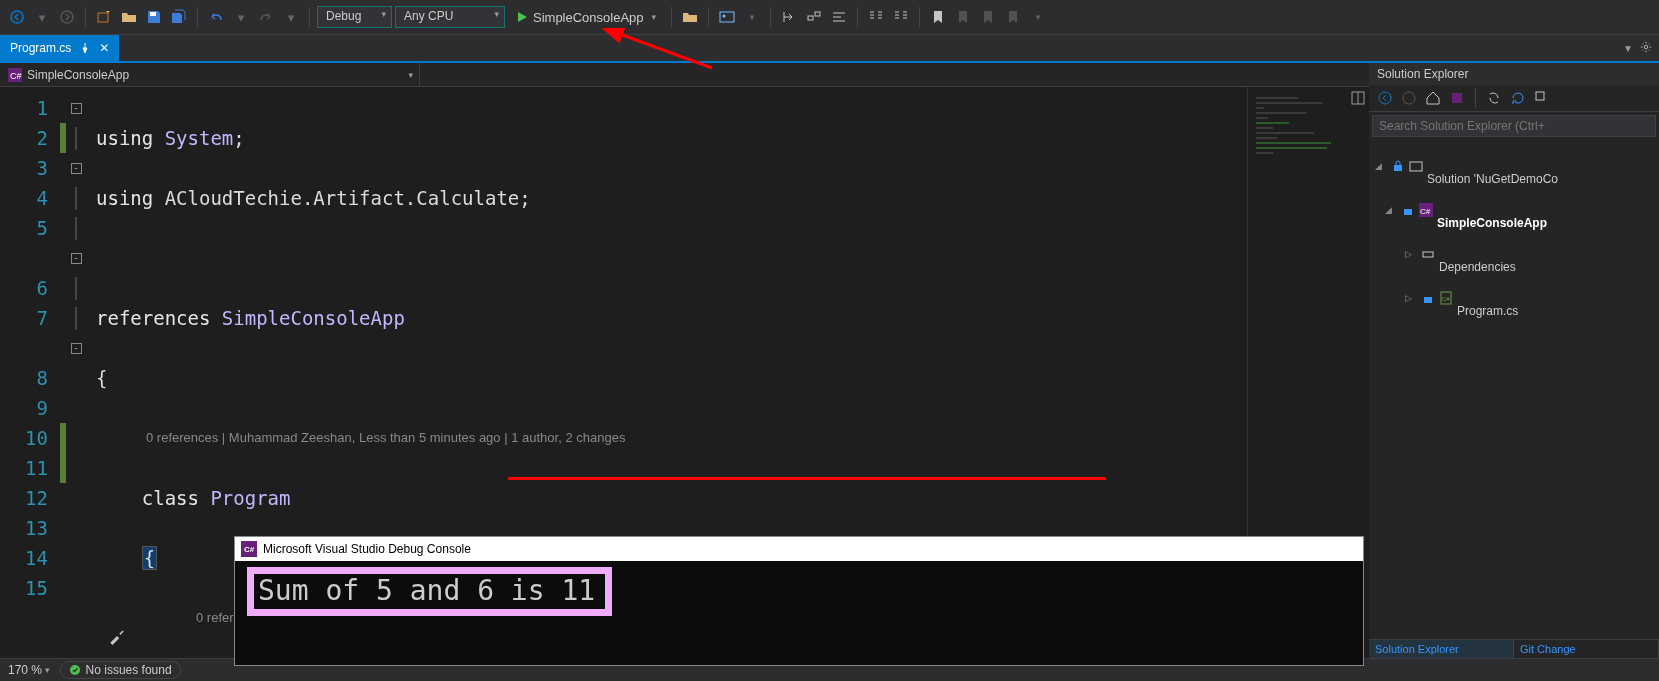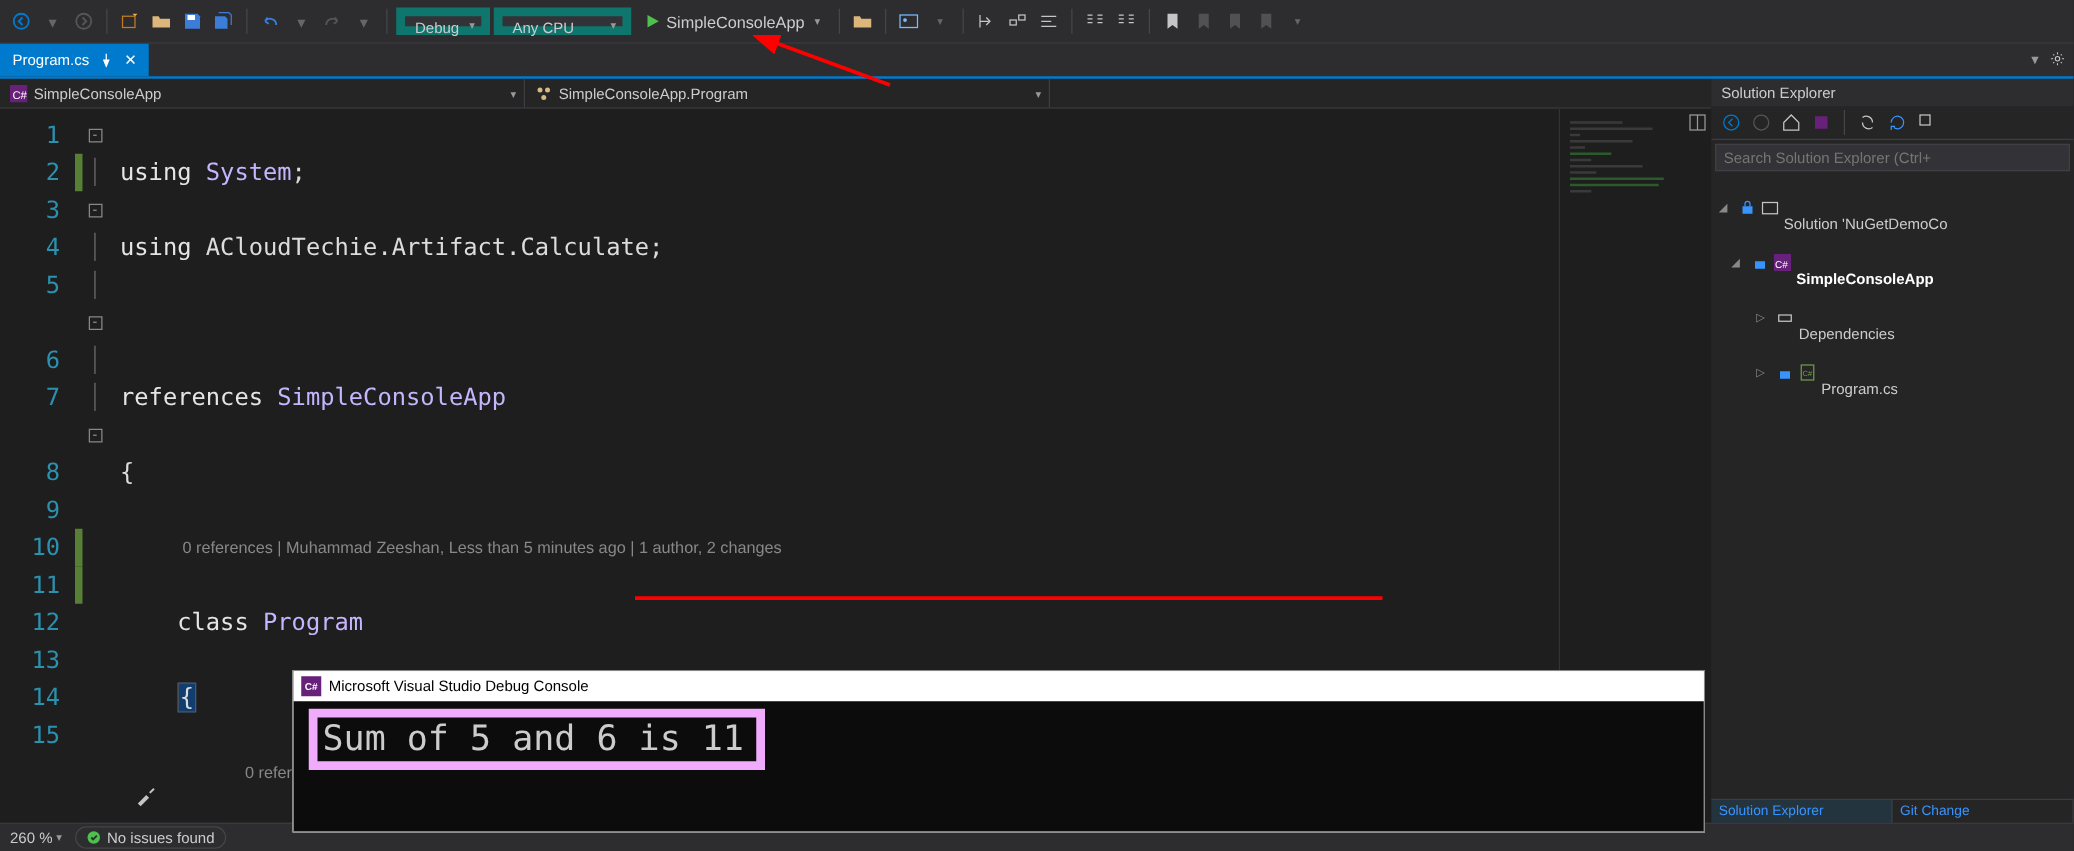--- a/index.html
+++ b/index.html
@@ -1,21 +1,21 @@
 <!DOCTYPE html>
 <html><head>
 <meta charset="utf-8">
 <style>
 * { margin:0; padding:0; box-sizing:border-box; }
 body { font-family:'Segoe UI',sans-serif; background:#2d2d30; color:#ccc; width:1659px; height:681px; overflow:hidden; position:relative; font-size:13px; }
 .toolbar { height:35px; background:#2d2d30; display:flex; align-items:center; padding:0 6px; gap:3px; border-bottom:1px solid #3e3e42; }
 .tbtn { width:22px; height:22px; display:flex; align-items:center; justify-content:center; color:#c5c5c5; cursor:pointer; }
 .tbtn svg { width:16px; height:16px; }
 .tsep { width:1px; height:20px; background:#464649; margin:0 4px; }
-.tselect { background:#333337; border:7px solid #0f766e; color:#ccc; padding:2px 4px 2px 8px; font-size:12px; height:22px; position:relative; cursor:pointer; }
+.tselect { background:#333337; border:1px solid #0f766e; color:#ccc; padding:2px 4px 2px 8px; font-size:12px; height:22px; position:relative; cursor:pointer; }
 .tselect::after { content:'▾'; position:absolute; right:5px; font-size:9px; color:#999; }
 .play-btn { display:flex; align-items:center; gap:5px; padding:2px 8px; height:22px; cursor:pointer; color:#ccc; }
 .play-btn svg { fill:#4ec04e; width:12px; height:12px; }
 .play-btn::after { content:'▾'; font-size:9px; color:#999; margin-left:3px; }
 .tabbar { height:28px; background:#2d2d30; display:flex; border-bottom:2px solid #007acc; position:relative; }
 .tab { background:#007acc; color:#fff; padding:4px 10px; display:flex; align-items:center; gap:8px; font-size:12px; }
 .tab-close { cursor:pointer; }
 .tab-pin { width:12px; height:12px; }
 .tabbar-right { margin-left:auto; display:flex; align-items:center; gap:6px; padding-right:6px; color:#999; }
 .main { display:flex; height:calc(681px - 35px - 28px - 23px); }
@@ -221,30 +221,20 @@
     <div class="navbar">
       <div class="navseg" style="flex:0 0 420px">
         <span class="navico">
             <svg viewBox="0 0 14 14">
               <rect width="14" height="14" fill="#68217a"></rect>
               <text x="2" y="11" font-size="9" fill="#fff">C#</text>
             </svg>
           </span>
         <span>SimpleConsoleApp</span>
       </div>
-      <div class="navseg" style="flex:0 0 420px">
-        <span class="navico">
-            <svg viewBox="0 0 14 14">
-              <circle cx="4" cy="4" r="2" fill="#d7ba7d"></circle>
-              <circle cx="10" cy="4" r="2" fill="#d7ba7d"></circle>
-              <circle cx="7" cy="10" r="2" fill="#d7ba7d"></circle>
-            </svg>
-          </span>
-        <span>SimpleConsoleApp.Program</span>
-      </div>
     </div>
 
     <div class="code-wrap">
       <div class="gutter">
         <div>1</div>
           <div>2</div>
           <div>3</div>
           <div>4</div>
           <div>5</div>
         <div style="height:30px"></div>
@@ -440,21 +430,21 @@
     </div>
     <div class="panel-tabs">
       <div class="ptab active">Solution Explorer</div>
       <div class="ptab">Git Change</div>
     </div>
   </div>
 </div>
 
 <div class="statusbar">
   <div class="zoom">
-      <span>260 %</span>
+      <span>170 %</span>
       <span style="font-size:9px;color:#999">▾</span>
     </div>
   <div class="status-ok">
     <svg viewBox="0 0 12 12">
         <circle cx="6" cy="6" r="5"></circle>
         <path d="M4 6l1.5 1.5L8.5 4.5" stroke="#2d2d30" fill="none" stroke-width="1.5"></path>
       </svg>
     <span>No issues found</span>
   </div>
 </div>

